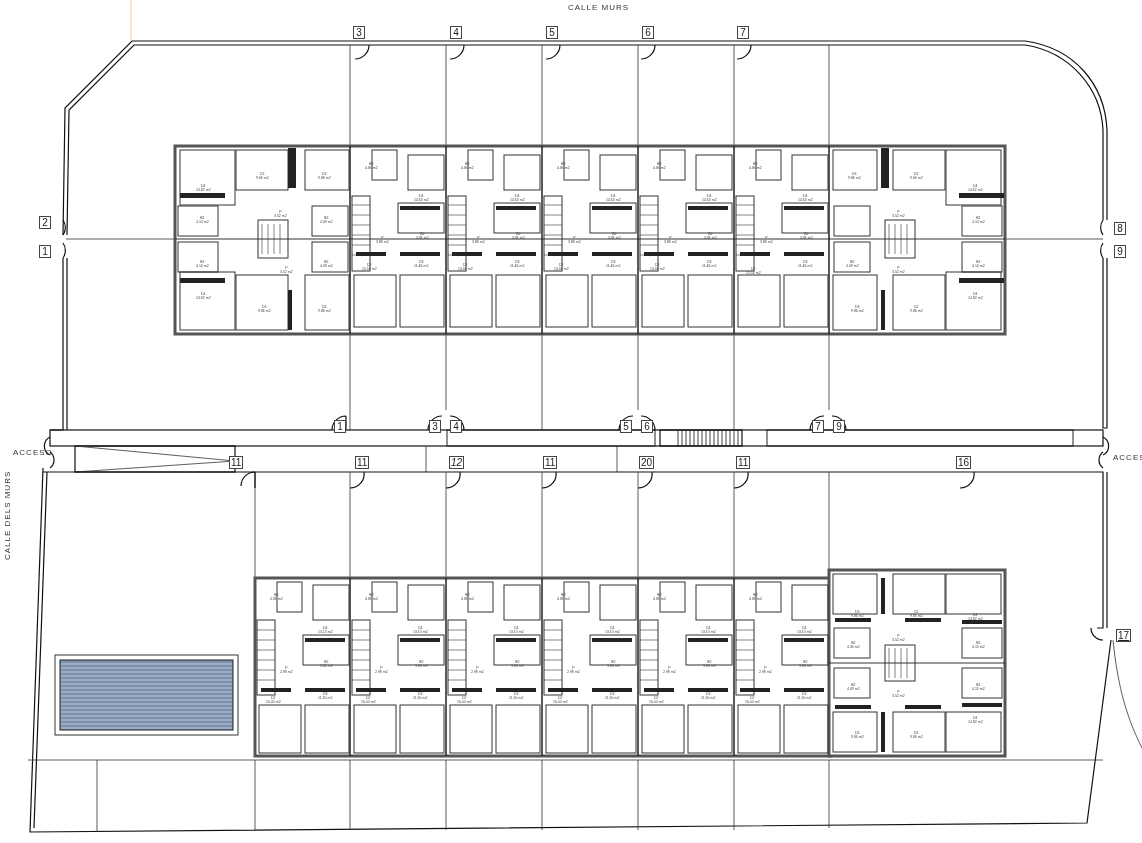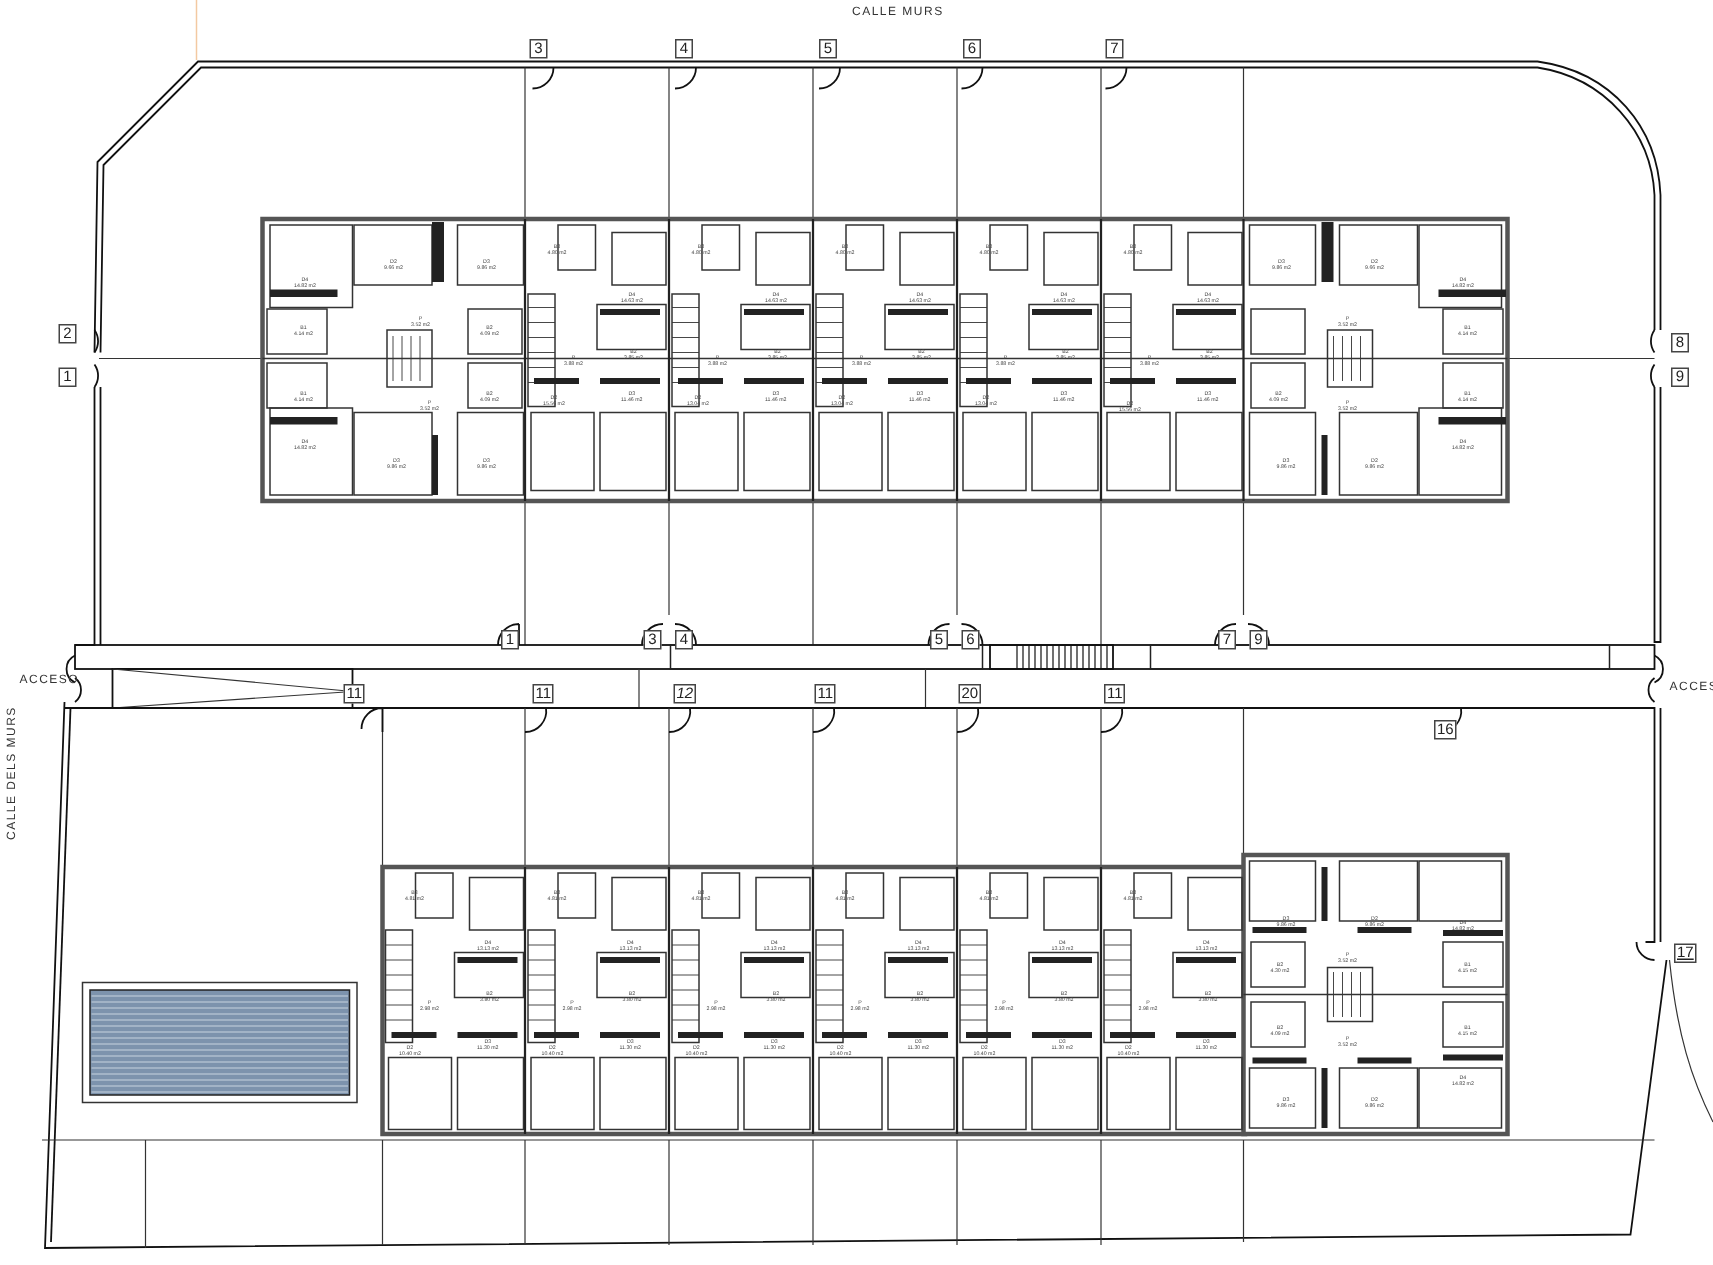--- a/index.html
+++ b/index.html
@@ -456,21 +456,21 @@
 <div class="num" style="left:641px;top:420px;">6</div>
 <div class="num" style="left:812px;top:420px;">7</div>
 <div class="num" style="left:833px;top:420px;">9</div>
 
 <div class="num" style="left:229px;top:456px;">11</div>
 <div class="num" style="left:355px;top:456px;">11</div>
 <div class="num" style="left:449px;top:456px;font-style:italic;">12</div>
 <div class="num" style="left:543px;top:456px;">11</div>
 <div class="num" style="left:639px;top:456px;">20</div>
 <div class="num" style="left:736px;top:456px;">11</div>
-<div class="num" style="left:956px;top:480px;">16</div>
+<div class="num" style="left:956px;top:456px;">16</div>
 <div class="num" style="left:1116px;top:629px;text-decoration:underline;">17</div>
 
 <div class="room" style="left:196px;top:184px;"><span>D4</span><br><span>14.82 m2</span></div>
 <div class="room" style="left:256px;top:172px;"><span>D2</span><br><span>9.66 m2</span></div>
 <div class="room" style="left:318px;top:172px;"><span>D3</span><br><span>9.86 m2</span></div>
 <div class="room" style="left:196px;top:216px;"><span>B1</span><br><span>4.14 m2</span></div>
 <div class="room" style="left:274px;top:210px;"><span>P</span><br><span>3.52 m2</span></div>
 <div class="room" style="left:320px;top:216px;"><span>B2</span><br><span>4.09 m2</span></div>
 <div class="room" style="left:196px;top:260px;"><span>B1</span><br><span>4.14 m2</span></div>
 <div class="room" style="left:280px;top:266px;"><span>P</span><br><span>3.52 m2</span></div>

